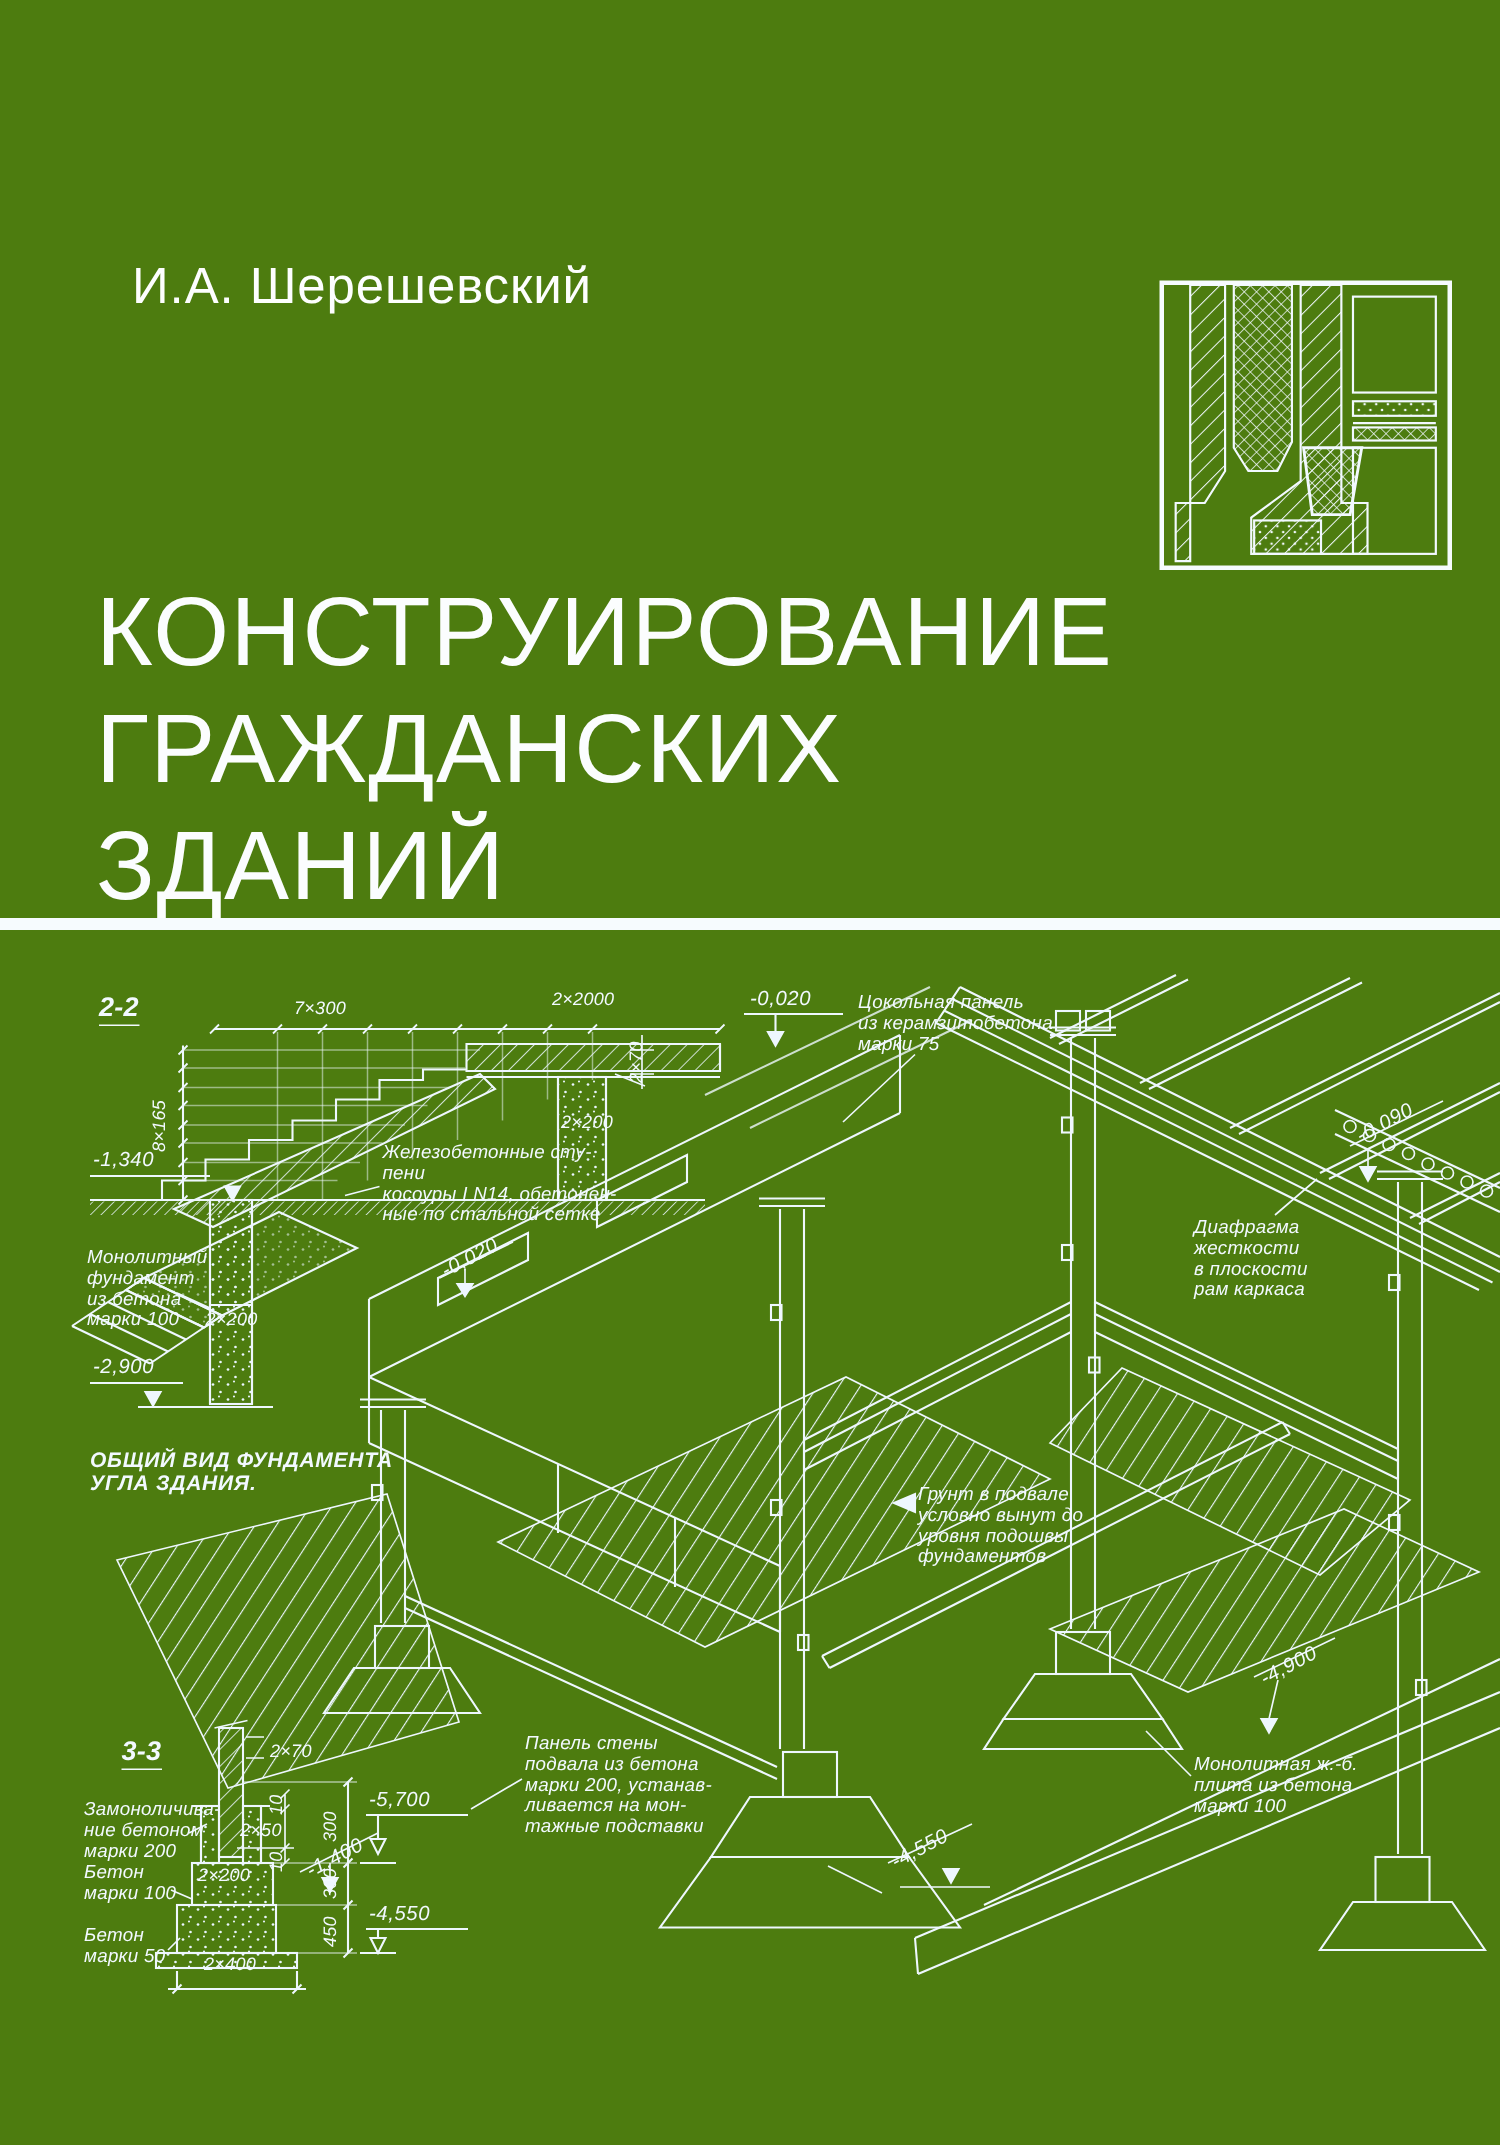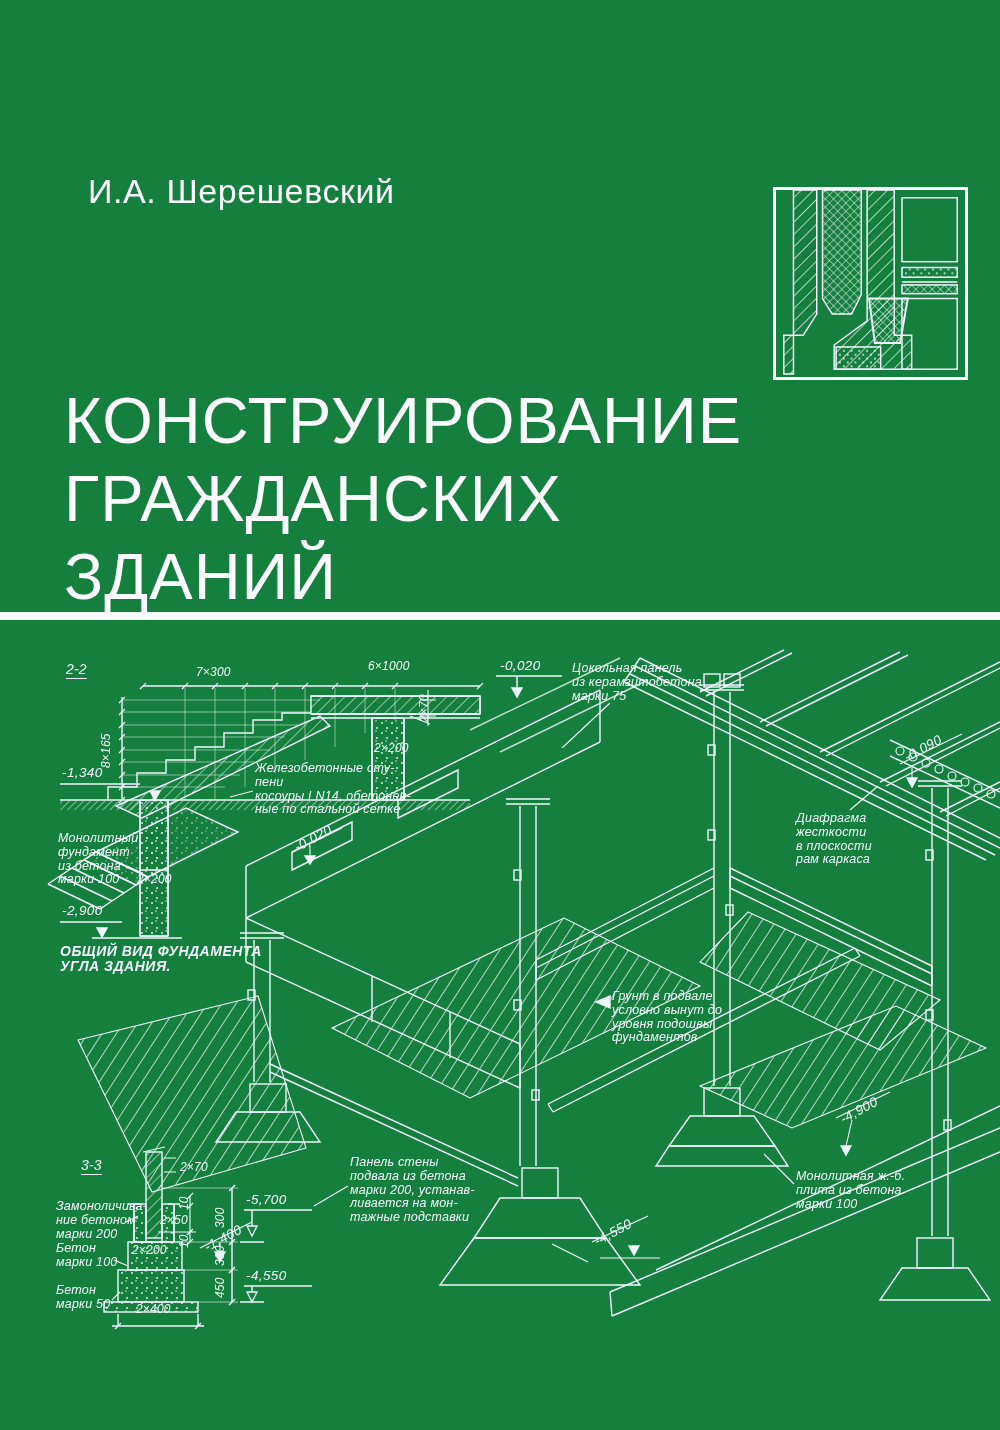--- a/index.html
+++ b/index.html
@@ -27,29 +27,29 @@
   .inset svg{display:block;width:100%;height:100%;}
   #diagram{position:absolute;left:0;top:640px;width:1000px;height:790px;}
   #diagram svg{display:block;width:1000px;height:790px;}
   .anno{
     position:absolute; color:#f2f9ff;
     font:italic 12.5px/1.1 "Liberation Sans", sans-serif;
     white-space:pre-wrap; letter-spacing:.2px;
   }
   .dim{font-size:12px;}
   .lvl{font-size:13.5px; letter-spacing:.4px;}
-  .sec{font-size:14px; font-weight:normal; border-bottom:1.7px solid #f2f9ff; padding-bottom:1px;}
-  .caps{font-size:14px; letter-spacing:.5px; font-weight:bold;}
+  .sec{font-size:18px; font-weight:bold; border-bottom:1.7px solid #f2f9ff; padding-bottom:1px;}
+  .caps{font-size:14px; letter-spacing:.5px; font-weight:bold;margin-top:22px;}
   .rot90{transform:rotate(-90deg); transform-origin:left top;}
   .rot28{transform:rotate(-28deg); transform-origin:left top;}
 </style>
 </head>
 <body>
 
-<div id="cover" style="background: #15803d;">
+<div id="cover" style="background: #4d7c0f;">
 
   <div class="author">И.А. Шерешевский</div>
 
   <div class="inset">
     <svg viewBox="0 0 195 193">
       <defs>
         <pattern id="ih" patternUnits="userSpaceOnUse" width="9" height="9" patternTransform="rotate(45)">
           <line x1="0" y1="0" x2="0" y2="9" stroke="#f2f9ff" stroke-width="1.4"></line>
         </pattern>
         <pattern id="ix" patternUnits="userSpaceOnUse" width="6" height="6" patternTransform="rotate(45)">
@@ -259,21 +259,21 @@
         <path d="M244,1286 H312 M252,1286 V1292 M240,1302 H264"></path>
         <polygon points="247,1292 257,1292 252,1302" fill="none"></polygon>
 
         <path d="M126,1222 L138,1216 M114,1260 L128,1266 M112,1300 L120,1292" stroke-width="1.1"></path>
       </g>
     </svg>
   </div>
 
   <div class="anno sec" style="left:66px;top:662px">2-2</div>
   <div class="anno dim" style="left:196px;top:666px">7×300</div>
-  <div class="anno dim" style="left:368px;top:660px">6×1000</div>
+  <div class="anno dim" style="left:368px;top:660px">2×2000</div>
   <div class="anno lvl" style="left:500px;top:659px">-0,020</div>
   <div class="anno dim rot90" style="left:418px;top:722px">2×70</div>
   <div class="anno" style="left:572px;top:662px">Цокольная панель
 из керамзитобетона
 марки 75</div>
   <div class="anno dim rot90" style="left:100px;top:768px">8×165</div>
   <div class="anno lvl" style="left:62px;top:766px">-1,340</div>
   <div class="anno" style="left:255px;top:762px">Железобетонные сту-
 пени
 косоуры I N14, обетонен-

